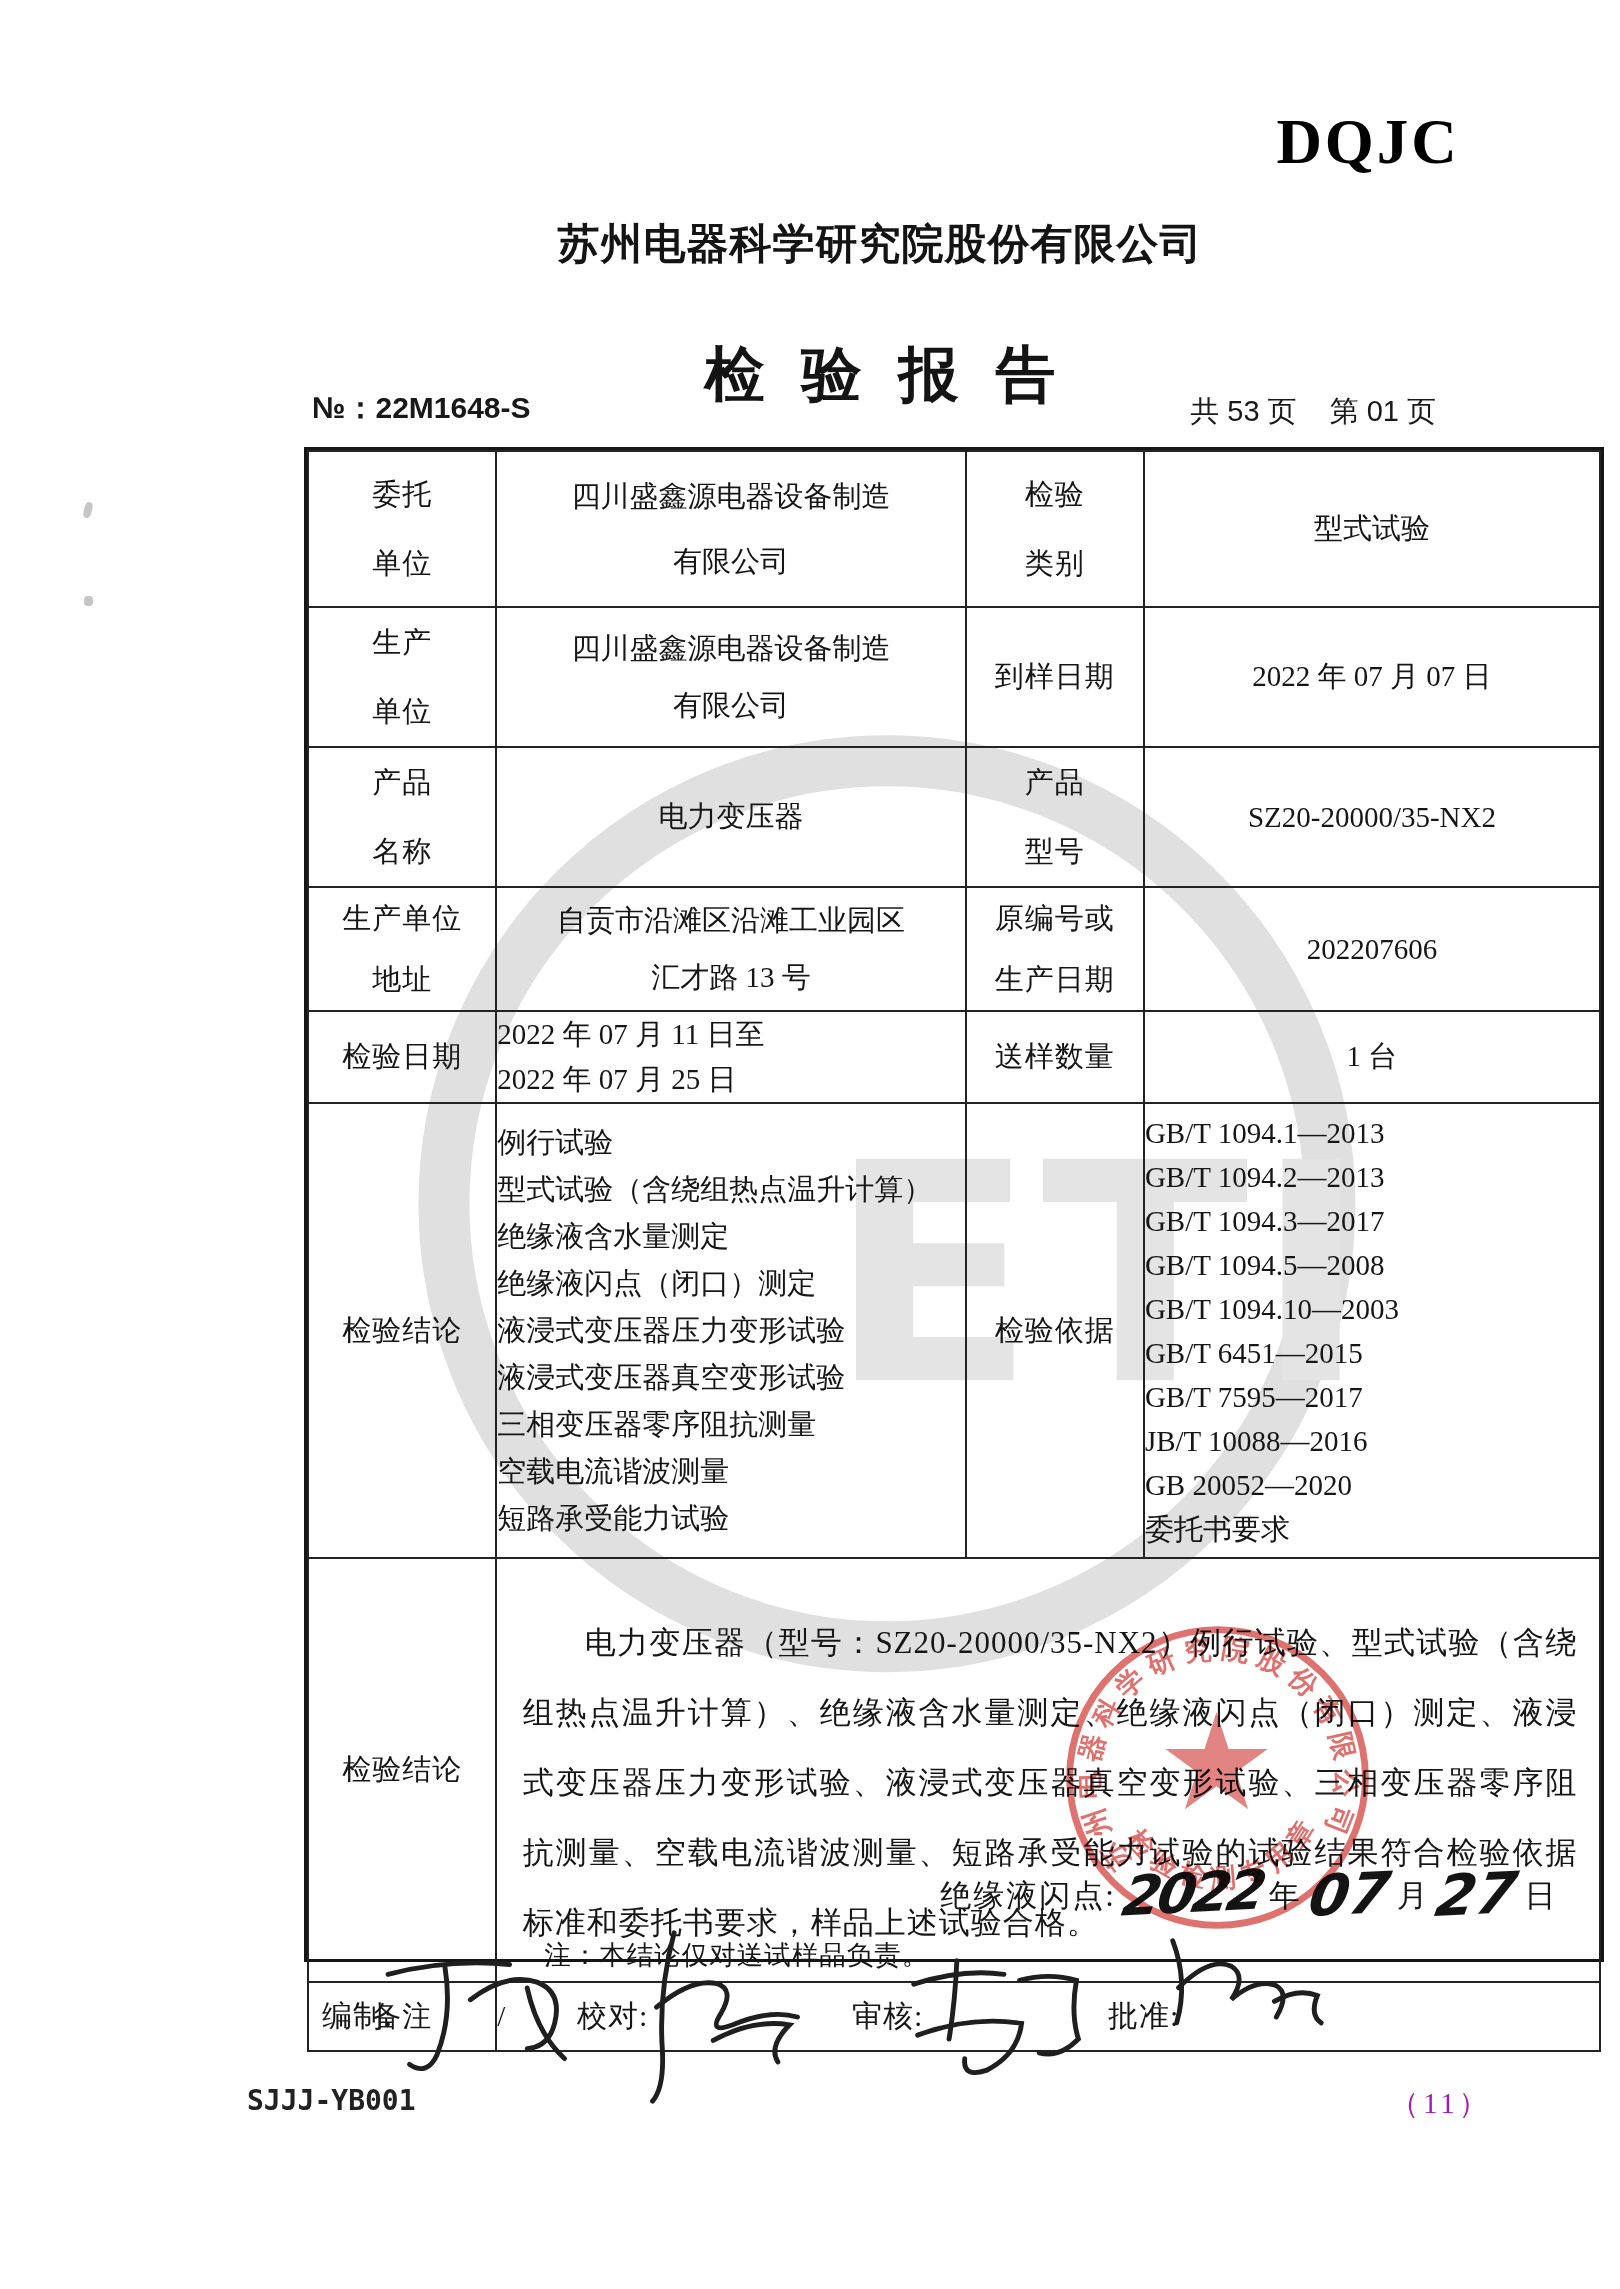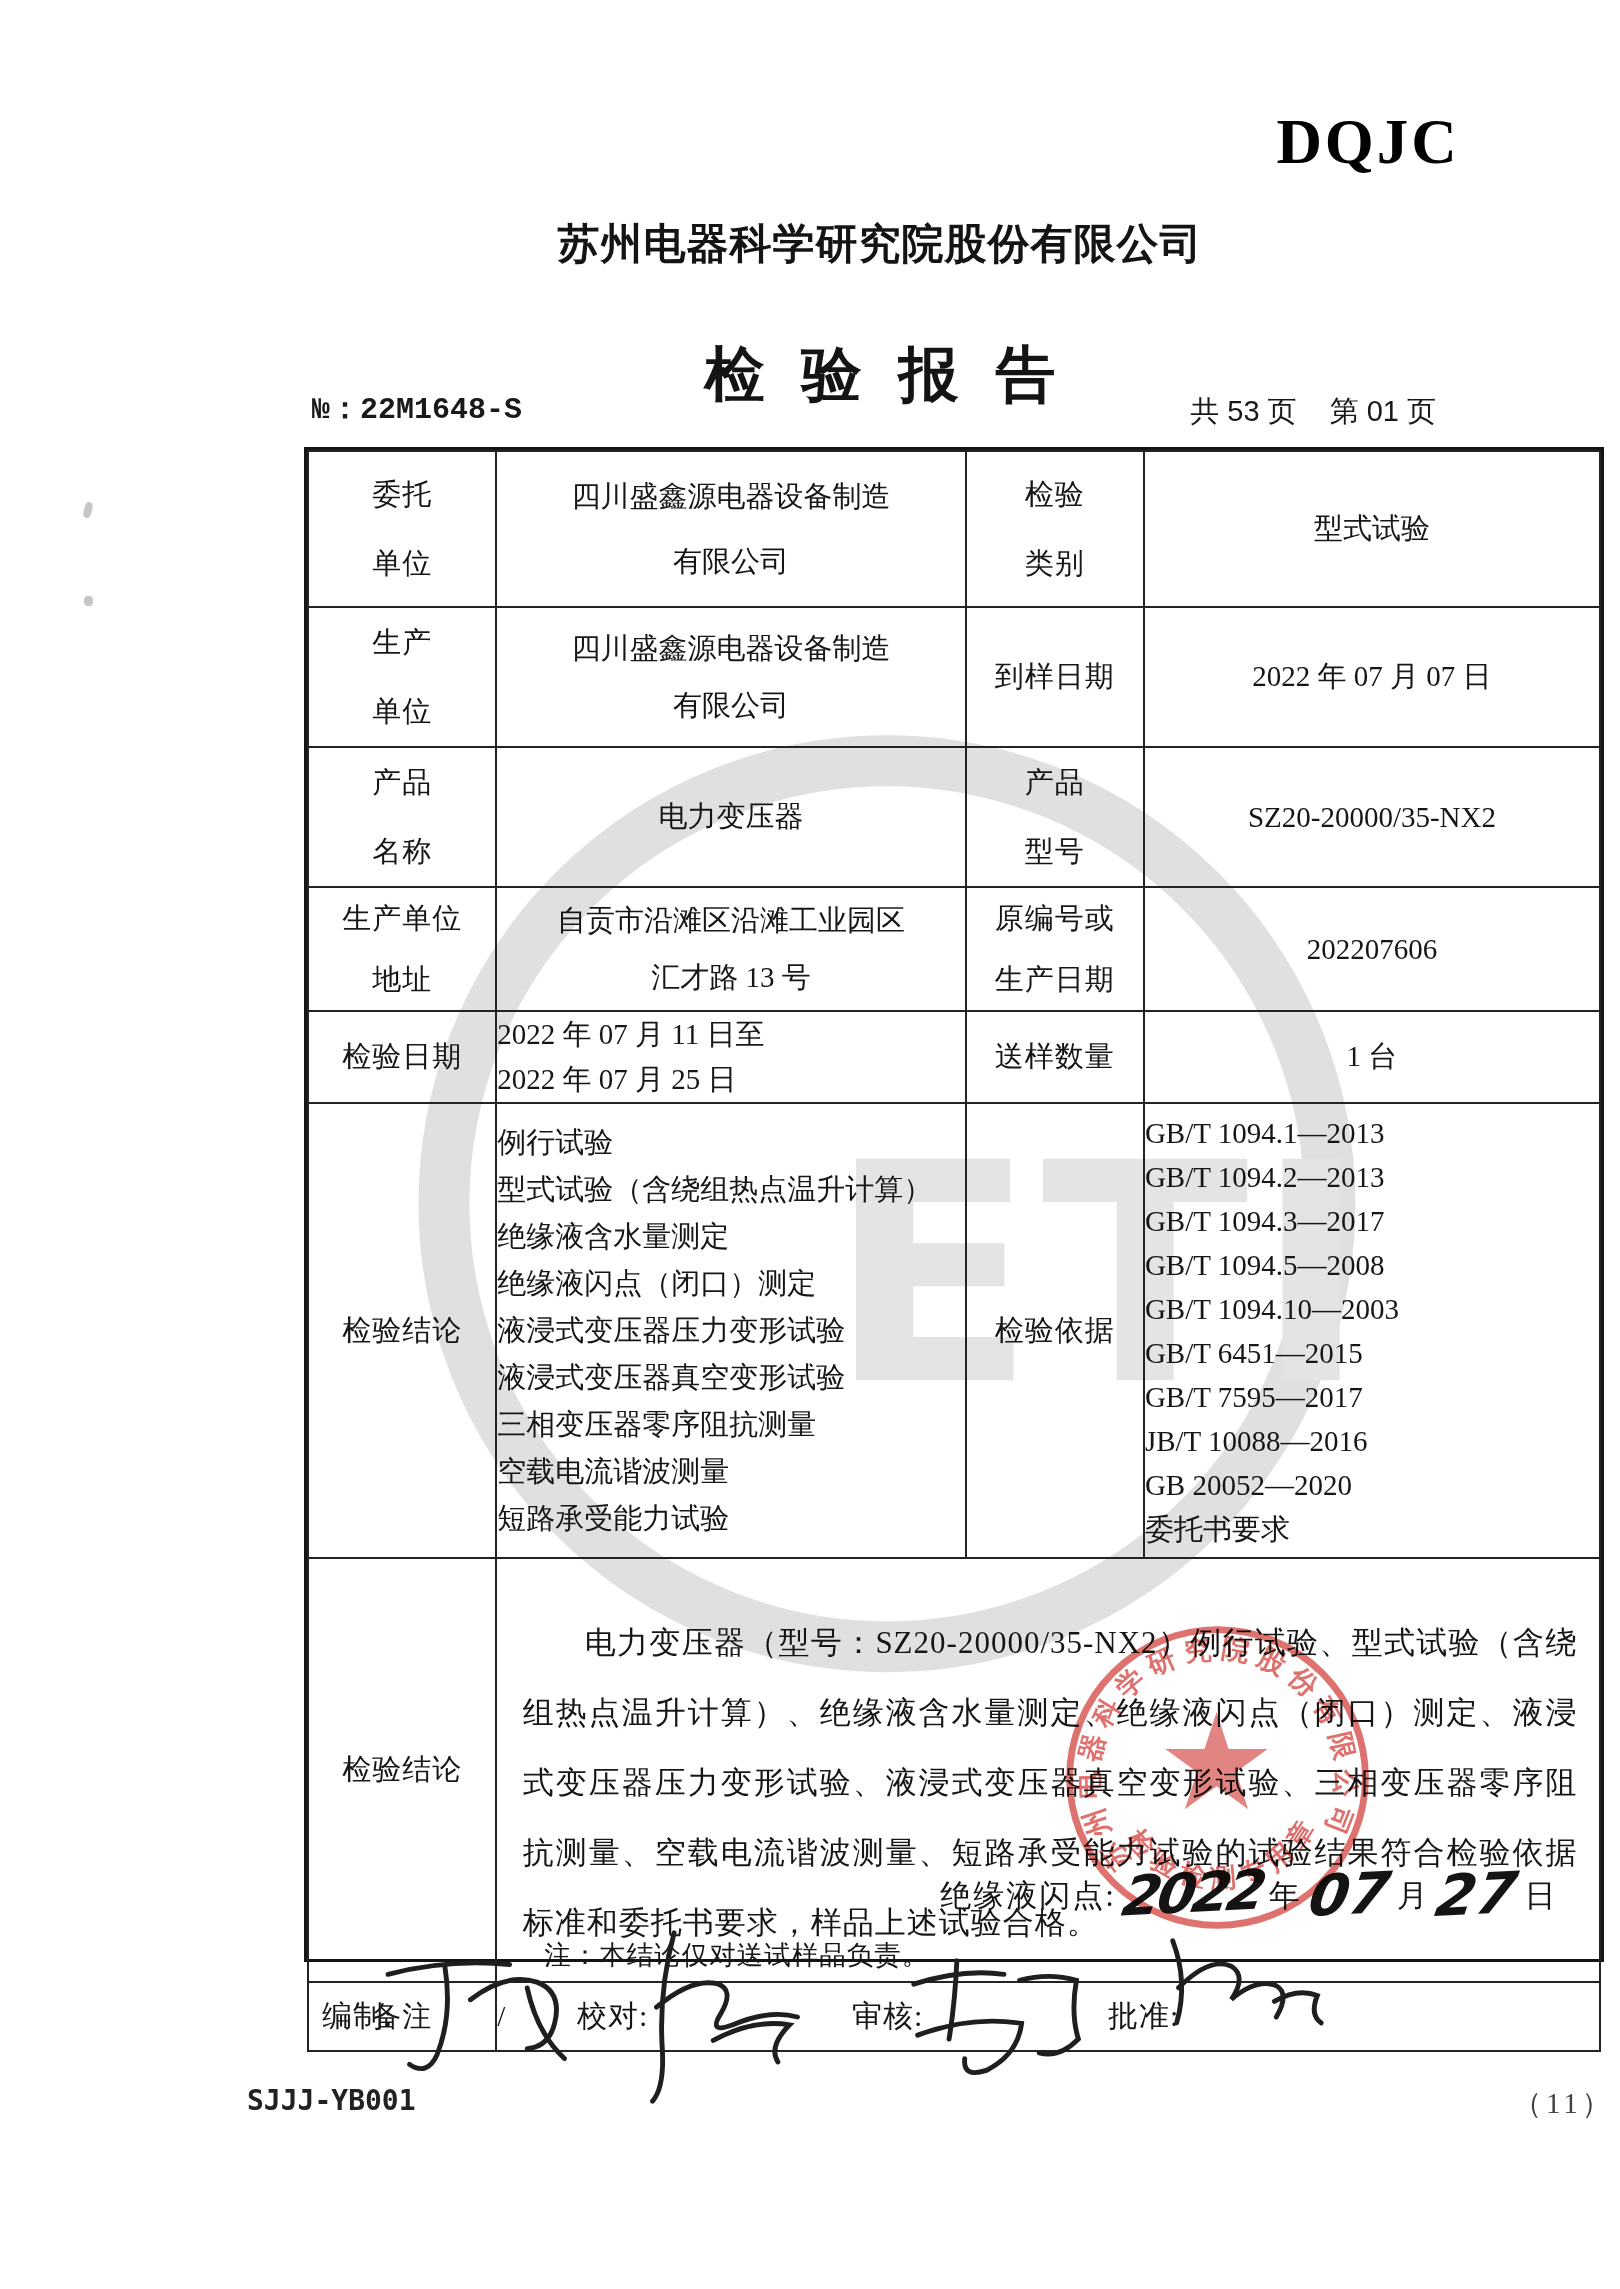--- a/index.html
+++ b/index.html
@@ -6,21 +6,21 @@
   .page{position:relative;width:1620px;height:2290px;background:#ffffff;overflow:hidden;
         font-family:"Liberation Serif", serif;color:#1a1a1a;}
   .abs{position:absolute;}
   
   .logo{left:1270px;top:106px;width:196px;text-align:center;
         font-family:"Liberation Serif", serif;font-size:63px;font-weight:600;letter-spacing:2.9px;color:#000000;}
   .company{left:304px;top:216px;width:1152px;text-align:center;
         font-family:"Liberation Sans", sans-serif;font-size:42px;font-weight:700;letter-spacing:1px;color:#141414;}
   .rtitle{left:304px;top:335px;width:1152px;text-align:center;
         font-family:"Liberation Sans", sans-serif;font-size:60px;font-weight:700;letter-spacing:37px;text-indent:37px;color:#141414;}
-  .no-line{left:312px;top:388px;font-family:Liberation Mono, monospace;font-size:30px;font-weight:700;color:#191919;}
+  .no-line{left:312px;top:388px;font-family:Liberation Sans, sans-serif;font-size:30px;font-weight:700;color:#191919;}
   .pages{left:304px;top:392px;width:1132px;text-align:right;
         font-family:"Liberation Sans", sans-serif;font-size:29px;font-weight:500;color:#191919;}
   .pages .gap{display:inline-block;margin-left:33px;}
   
   .wm{left:0;top:0;pointer-events:none;}
   
   .twrap{left:304px;top:447px;width:1300px;height:1515px;border:3.9px solid #151515;box-sizing:border-box;background:transparent;}
   table.rpt{border-collapse:collapse;table-layout:fixed;width:100%;height:100%;}
   table.rpt td{border:2px solid #232323;vertical-align:middle;padding:0;background:transparent;
         font-size:29px;color:#161616;}
@@ -43,21 +43,21 @@
   .hm{font-size:57px;line-height:0;vertical-align:-7.8px;}
   .hd{font-size:57px;line-height:0;vertical-align:-7.8px;}
   .note{position:absolute;left:47px;bottom:7.8px;font-size:26.5px;letter-spacing:1px;}
   .remark-val{padding-left:21.6px;font-size:31px;}
   
   .stamp{left:1051px;top:1611px;mix-blend-mode:multiply;opacity:0.88;pointer-events:none;}
   .siglabel{position:absolute;font-size:30px;letter-spacing:1px;color:#161616;white-space:nowrap;}
   .sig{position:absolute;pointer-events:none;}
   
   .formno{left:247px;top:2084px;font-family:"DejaVu Sans Mono", monospace;font-size:28px;font-weight:600;color:#222;}
-  .pagenote{left:1513px;top:2084px;font-size:29px;letter-spacing:3.9px;color:#404040;}
+  .pagenote{left:1390px;top:2084px;font-size:29px;letter-spacing:3.9px;color:#a21caf;}
   .speck{position:absolute;background:#c6c6c6;border-radius:40%;}
 </style>
 </head>
 <body>
 
 <div class="page">
 
   <svg class="abs wm" width="1620" height="2290" viewBox="0 0 1653 2336">
     <circle cx="905" cy="1228" r="452" fill="none" stroke="#e0e0e0" stroke-width="52"></circle>
     <text x="845" y="1408" font-family="DejaVu Sans, sans-serif" font-weight="bold" font-size="310" fill="#e4e4e4" letter-spacing="6">ETI</text>

